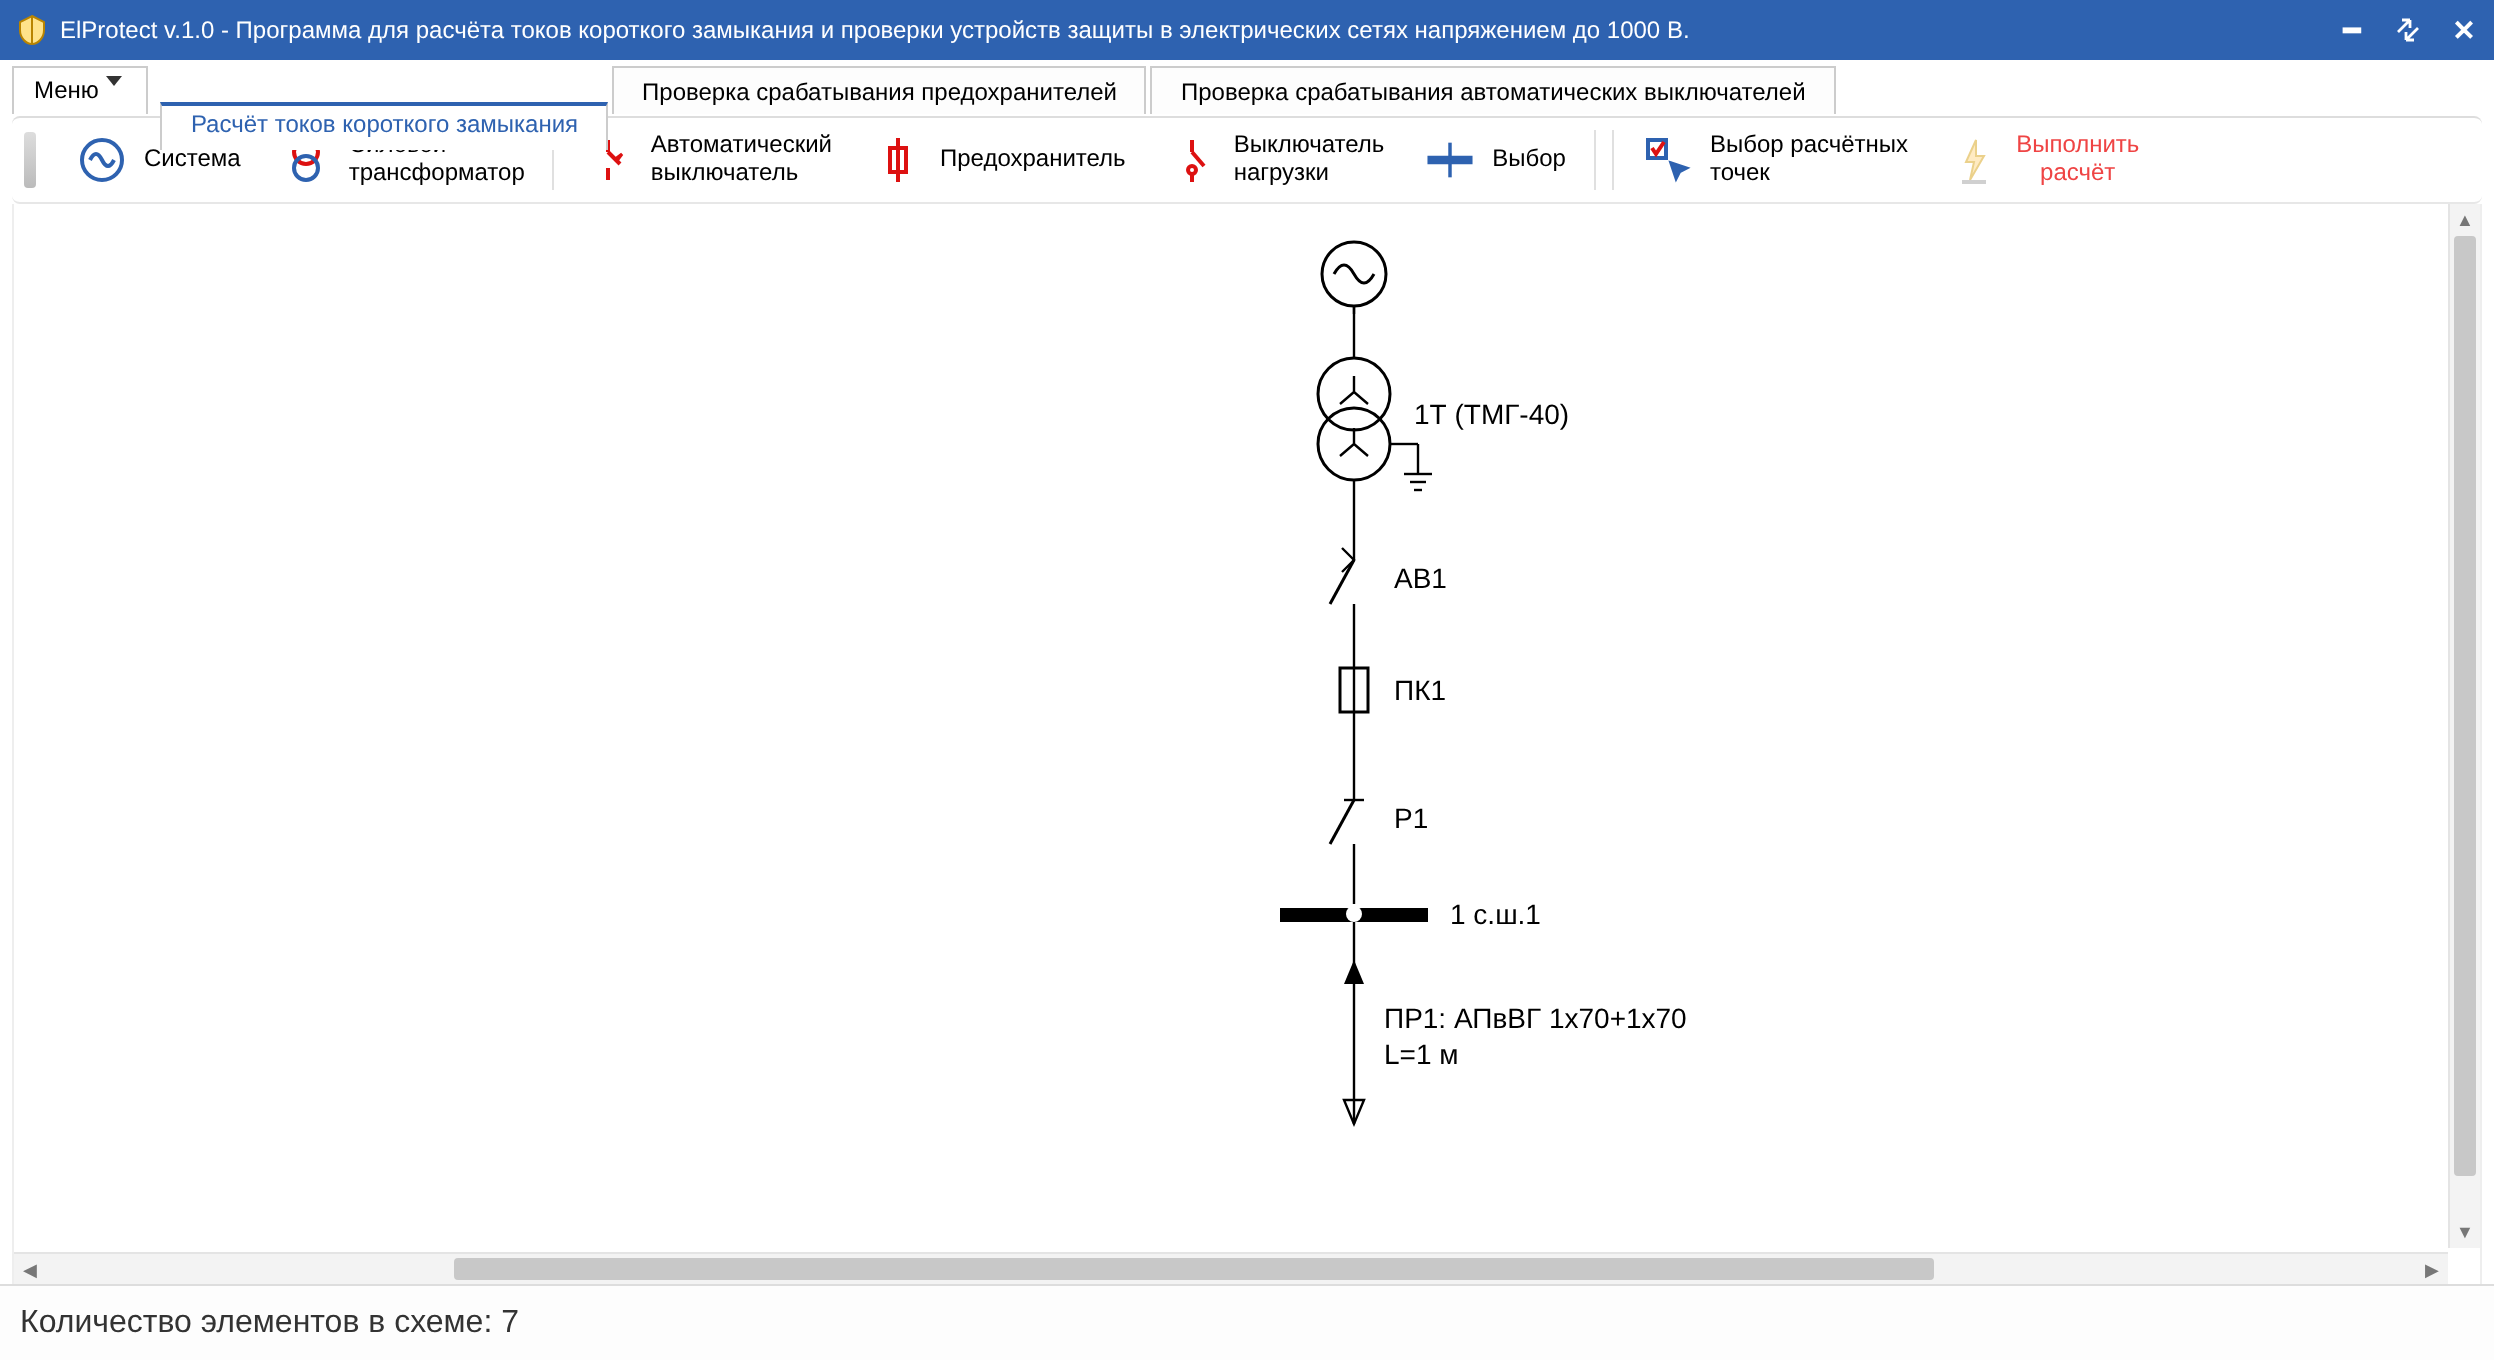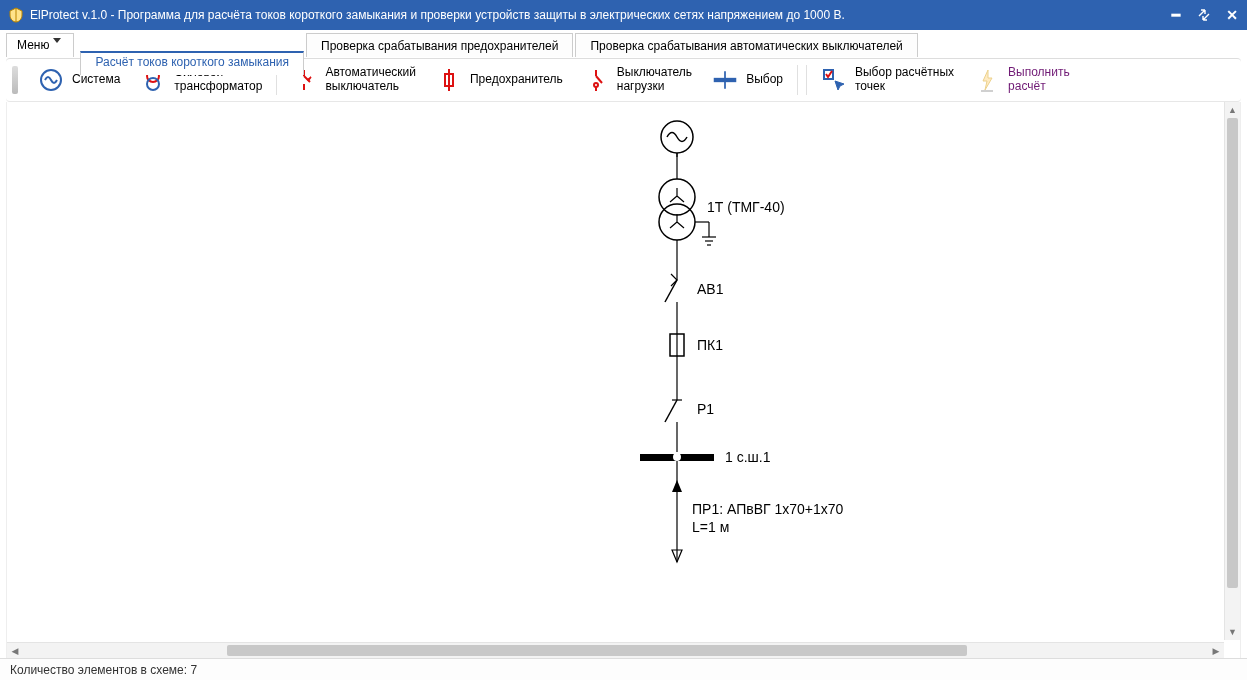--- a/index.html
+++ b/index.html
@@ -103,21 +103,21 @@
     align-items: center;
     gap: 8px;
     padding: 4px 10px;
     cursor: pointer;
     white-space: nowrap;
     line-height: 1.15;
   }
   .tbtn .ticon { width: 26px; height: 26px; display:flex; align-items:center; justify-content:center;}
   .tbtn .tlabel { font-size: 12px; }
   .sep { width: 1px; height: 30px; background: #e0e0e0; margin: 0 4px;}
-  .tbtn.disabled { color: #701a75; }
+  .tbtn.disabled { color: #ef4444; text-align: center; }
   .tbtn.disabled svg { opacity: .45; }
 
   
   .canvas-wrap {
     flex: 1;
     margin: 0 6px 0 6px;
     position: relative;
     background: #fff;
     overflow: hidden;
     border-left:1px solid #eee;
@@ -161,26 +161,26 @@
     border-radius:2px;
   }
   .hscroll .arrow {
     position:absolute; top:0; bottom:0; width:16px;
     display:flex; align-items:center; justify-content:center;
     font-size:9px; color:#777;
   }
 
   
   .statusbar {
-    height: 22px;
+    height: 38px;
     border-top: 1px solid #ddd;
     display: flex;
     align-items: center;
     padding: 0 10px;
-    font-size: 12px;
+    font-size: 16px;
     color: #333;
     background:#fdfdfd;
   }
 
   .diagram-label {
     font-family: Arial, sans-serif;
     font-size: 14px;
     fill: #000;
   }
 </style>

